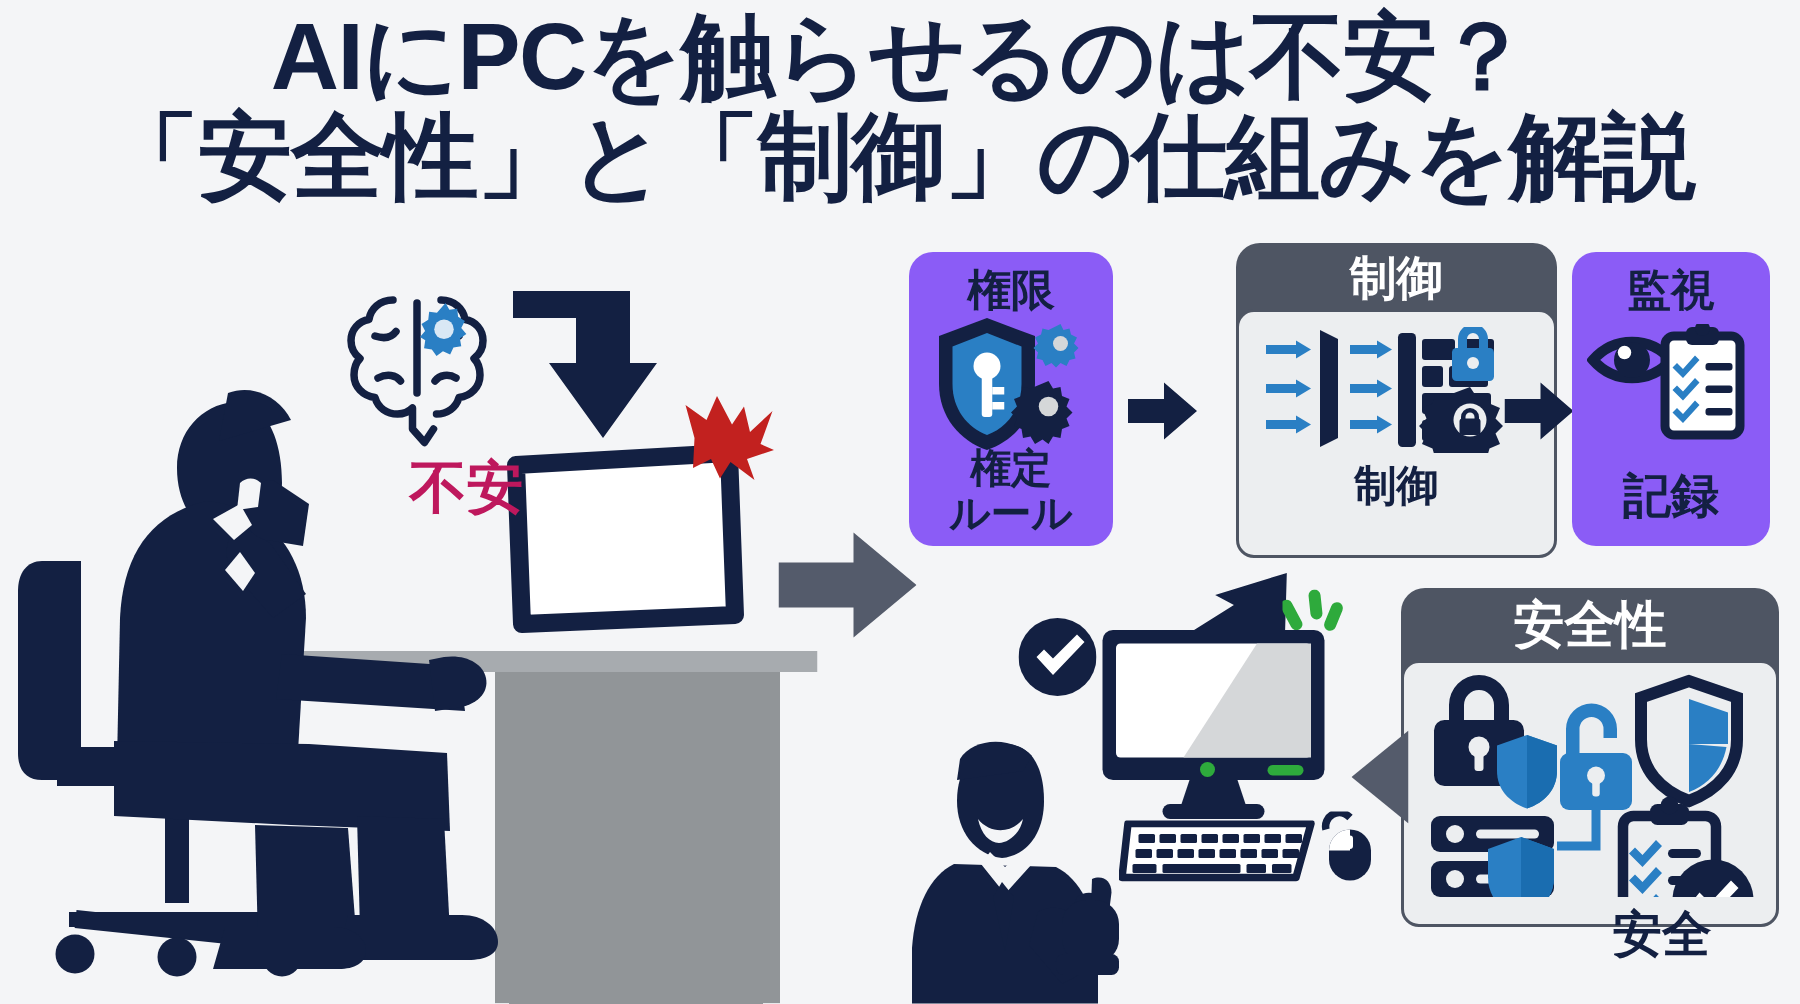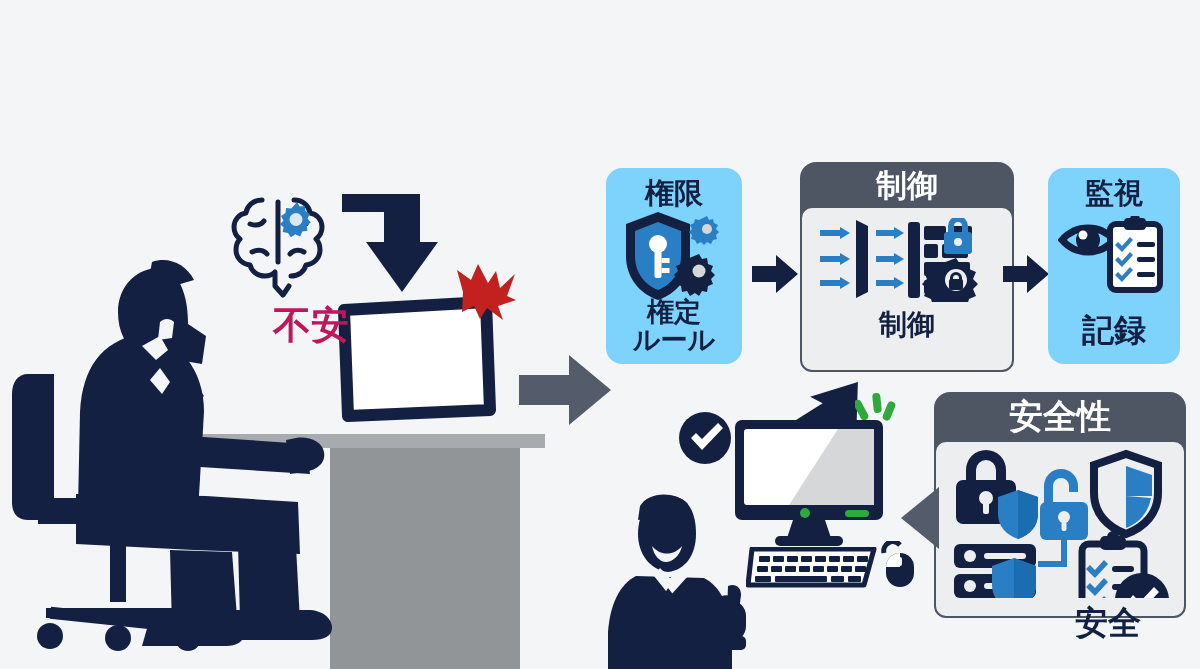--- a/index.html
+++ b/index.html
@@ -29,21 +29,21 @@
   
   .abs{position:absolute;}
 
   
   .flowbox{
     position:absolute;
     border-radius:16px;
     box-sizing:border-box;
   }
   .box-light{
-    background:#7dd3fc;
+    background:#8b5cf6;
   }
   .box-dark{
     background:#4e5563;
     padding:4px;
   }
   .box-dark .inner{
     background:#eceef0;
     border-radius:12px;
     width:100%;height:calc(100% - 44px);
     position:absolute;left:0;top:44px;
@@ -69,20 +69,24 @@
     color:#be185d;font-weight:bold;
     letter-spacing:0px;
   }
   svg{display:block;}
 </style>
 </head>
 <body>
 
 <div id="stage">
 
+  <div class="title-wrap">
+    <div class="title-line l1">AIにPCを触らせるのは不安？</div>
+    <div class="title-line l2">「安全性」と「制御」の仕組みを解説</div>
+  </div>
 
   <div class="abs" style="left:228px;top:186px;">
     <svg width="108" height="115" viewBox="0 0 108 115">
       <g fill="none" stroke="#132042" stroke-width="5" stroke-linecap="round" stroke-linejoin="round">
         <path d="M34 14c-9 0-15 6-16 13-7 1-12 7-12 14 0 5 2 9 6 12-3 3-4 7-4 11 0 8 6 14 14 15 2 7 8 11 15 11 4 0 8-2 10-4v14l8 9 6-9"></path>
         <path d="M66 14c9 0 15 6 16 13 7 1 12 7 12 14 0 5-2 9-6 12 3 3 4 7 4 11 0 8-6 14-14 15-2 7-8 11-15 11"></path>
         <path d="M50 16v60"></path>
         <path d="M22 38c6 2 11 1 14-3M24 66c6-3 12-2 15 2M78 38c-5 2-10 1-13-3M76 66c-5-3-11-2-14 2"></path>
       </g>
       <g transform="translate(52,16)">
@@ -183,30 +187,30 @@
           <path d="M13 0l2 4 4-1 1 4 4 2-2 4 3 3-3 3 1 4-4 1-2 4-4-2-3 3-3-3-4 2-2-4-4-1 1-4-3-3 3-3-2-4 4-2 1-4 4 1z"></path>
           <circle cx="13" cy="13" r="5" fill="#d5d7d9"></circle>
         </g>
         <g fill="#132042" transform="translate(62,44)">
           <path d="M17 0l3 5 5-1 1 6 5 2-2 5 4 4-4 4 2 5-5 2-1 6-5-1-3 5-4-3-5 3-3-5-5 1-1-6-5-2 2-5-4-4 4-4-2-5 5-2 1-6 5 1z"></path>
           <circle cx="17" cy="17" r="6.5" fill="#d5d7d9"></circle>
         </g>
       </svg>
     </div>
     <div class="box-foot" style="top:130px;font-size:27px;">権定</div>
-    <div class="box-foot" style="top:160px;font-size:27px;font-family:Liberation Mono, monospace;">ルール</div>
+    <div class="box-foot" style="top:160px;font-size:27px;">ルール</div>
   </div>
 
   <div class="abs" style="left:752px;top:253px;">
     <svg width="46" height="42" viewBox="0 0 46 42">
       <path fill="#132042" d="M0 13h24V2l22 19-22 19V29H0z"></path>
     </svg>
   </div>
 
-  <div class="flowbox box-dark" style="left:800px;top:162px;width:214px;height:210px;font-family:Liberation Serif, serif;">
+  <div class="flowbox box-dark" style="left:824px;top:162px;width:214px;height:210px;font-family:Liberation Serif, serif;">
     <div class="box-title ondark" style="top:3px;font-size:31px;">制御</div>
     <div class="inner"></div>
     <div class="abs" style="left:20px;top:56px;z-index:3;">
       <svg width="160" height="84" viewBox="0 0 160 84">
         <g fill="#2a7fc4">
           <rect x="0" y="12" width="20" height="6"></rect>
             <path d="M20 9l10 6-10 6z"></path>
           <rect x="0" y="38" width="20" height="6"></rect>
             <path d="M20 35l10 6-10 6z"></path>
           <rect x="0" y="62" width="20" height="6"></rect>

